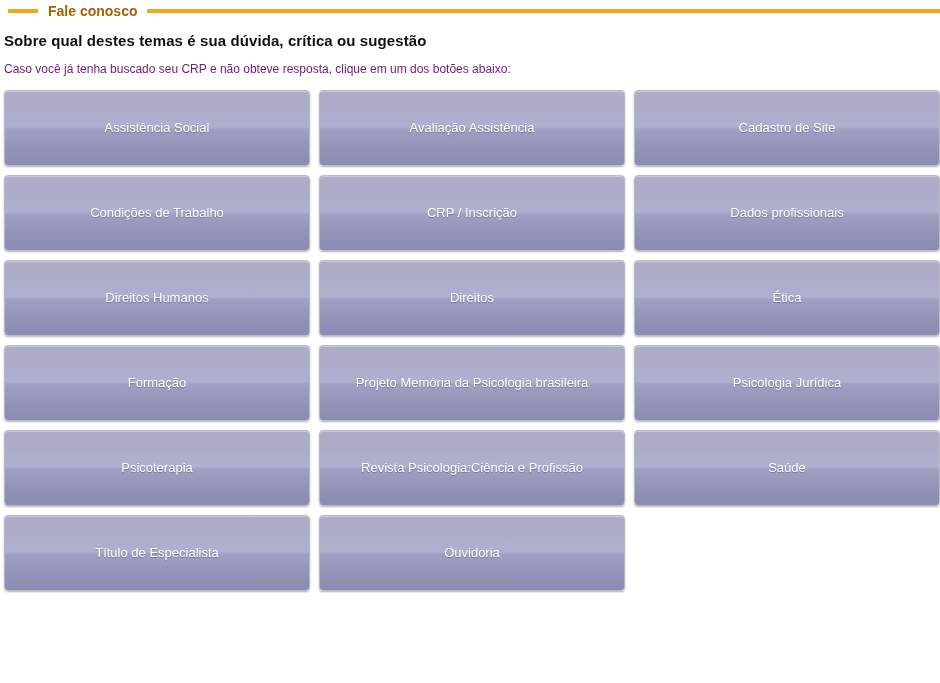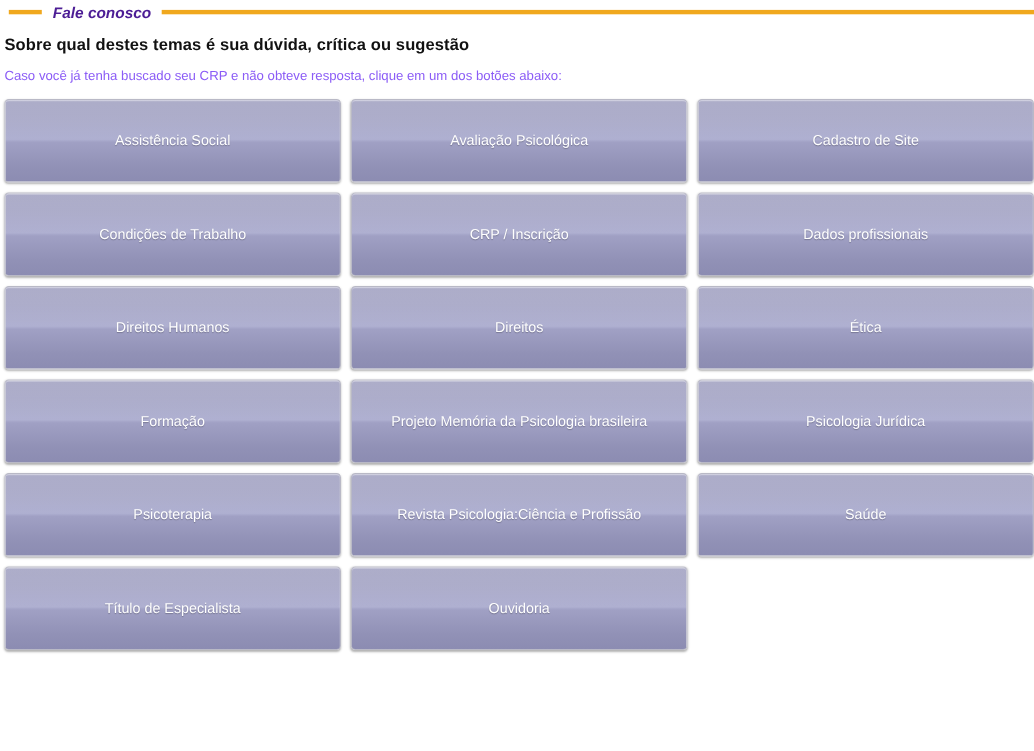--- a/index.html
+++ b/index.html
@@ -32,44 +32,43 @@
   .header-rule-left {
     width: 30px;
     height: 4px;
     background: #f0a81e;
     margin-left: 8px;
     flex: 0 0 auto;
   }
   .header-title {
     font-size: 14px;
     font-weight: bold;
-    color: #4c1d95;
+    color: #a16207;
     padding: 0 10px;
     white-space: nowrap;
     flex: 0 0 auto;
-    font-style: italic;
   }
   .header-rule-right {
     flex: 1 1 auto;
     height: 4px;
     background: #f0a81e;
     margin-right: 0px;
   }
 
   
   .question {
     font-size: 15px;
     font-weight: bold;
     color: #111111;
     margin: 10px 0 0 4px;
     letter-spacing: 0.1px;
   }
   .subtext {
     font-size: 12px;
-    color: #8b5cf6;
+    color: #701a75;
     margin: 13px 0 0 4px;
   }
 
   
   .grid {
     margin: 14px 0 0 4px;
     width: 928px;
     display: grid;
     grid-template-columns: repeat(3, 306px);
     column-gap: 9px;
@@ -128,21 +127,21 @@
   </div>
 
   <div class="question">Sobre qual destes temas é sua dúvida, crítica ou sugestão</div>
   <div class="subtext">Caso você já tenha buscado seu CRP e não obteve resposta, clique em um dos botões abaixo:</div>
 
   <div class="grid">
     <div class="topic-btn">
       <span class="topic-label">Assistência Social</span>
     </div>
     <div class="topic-btn">
-      <span class="topic-label">Avaliação Psicológica</span>
+      <span class="topic-label">Avaliação Assistência</span>
     </div>
     <div class="topic-btn">
       <span class="topic-label">Cadastro de Site</span>
     </div>
     <div class="topic-btn">
       <span class="topic-label">Condições de Trabalho</span>
     </div>
     <div class="topic-btn">
       <span class="topic-label">CRP / Inscrição</span>
     </div>

